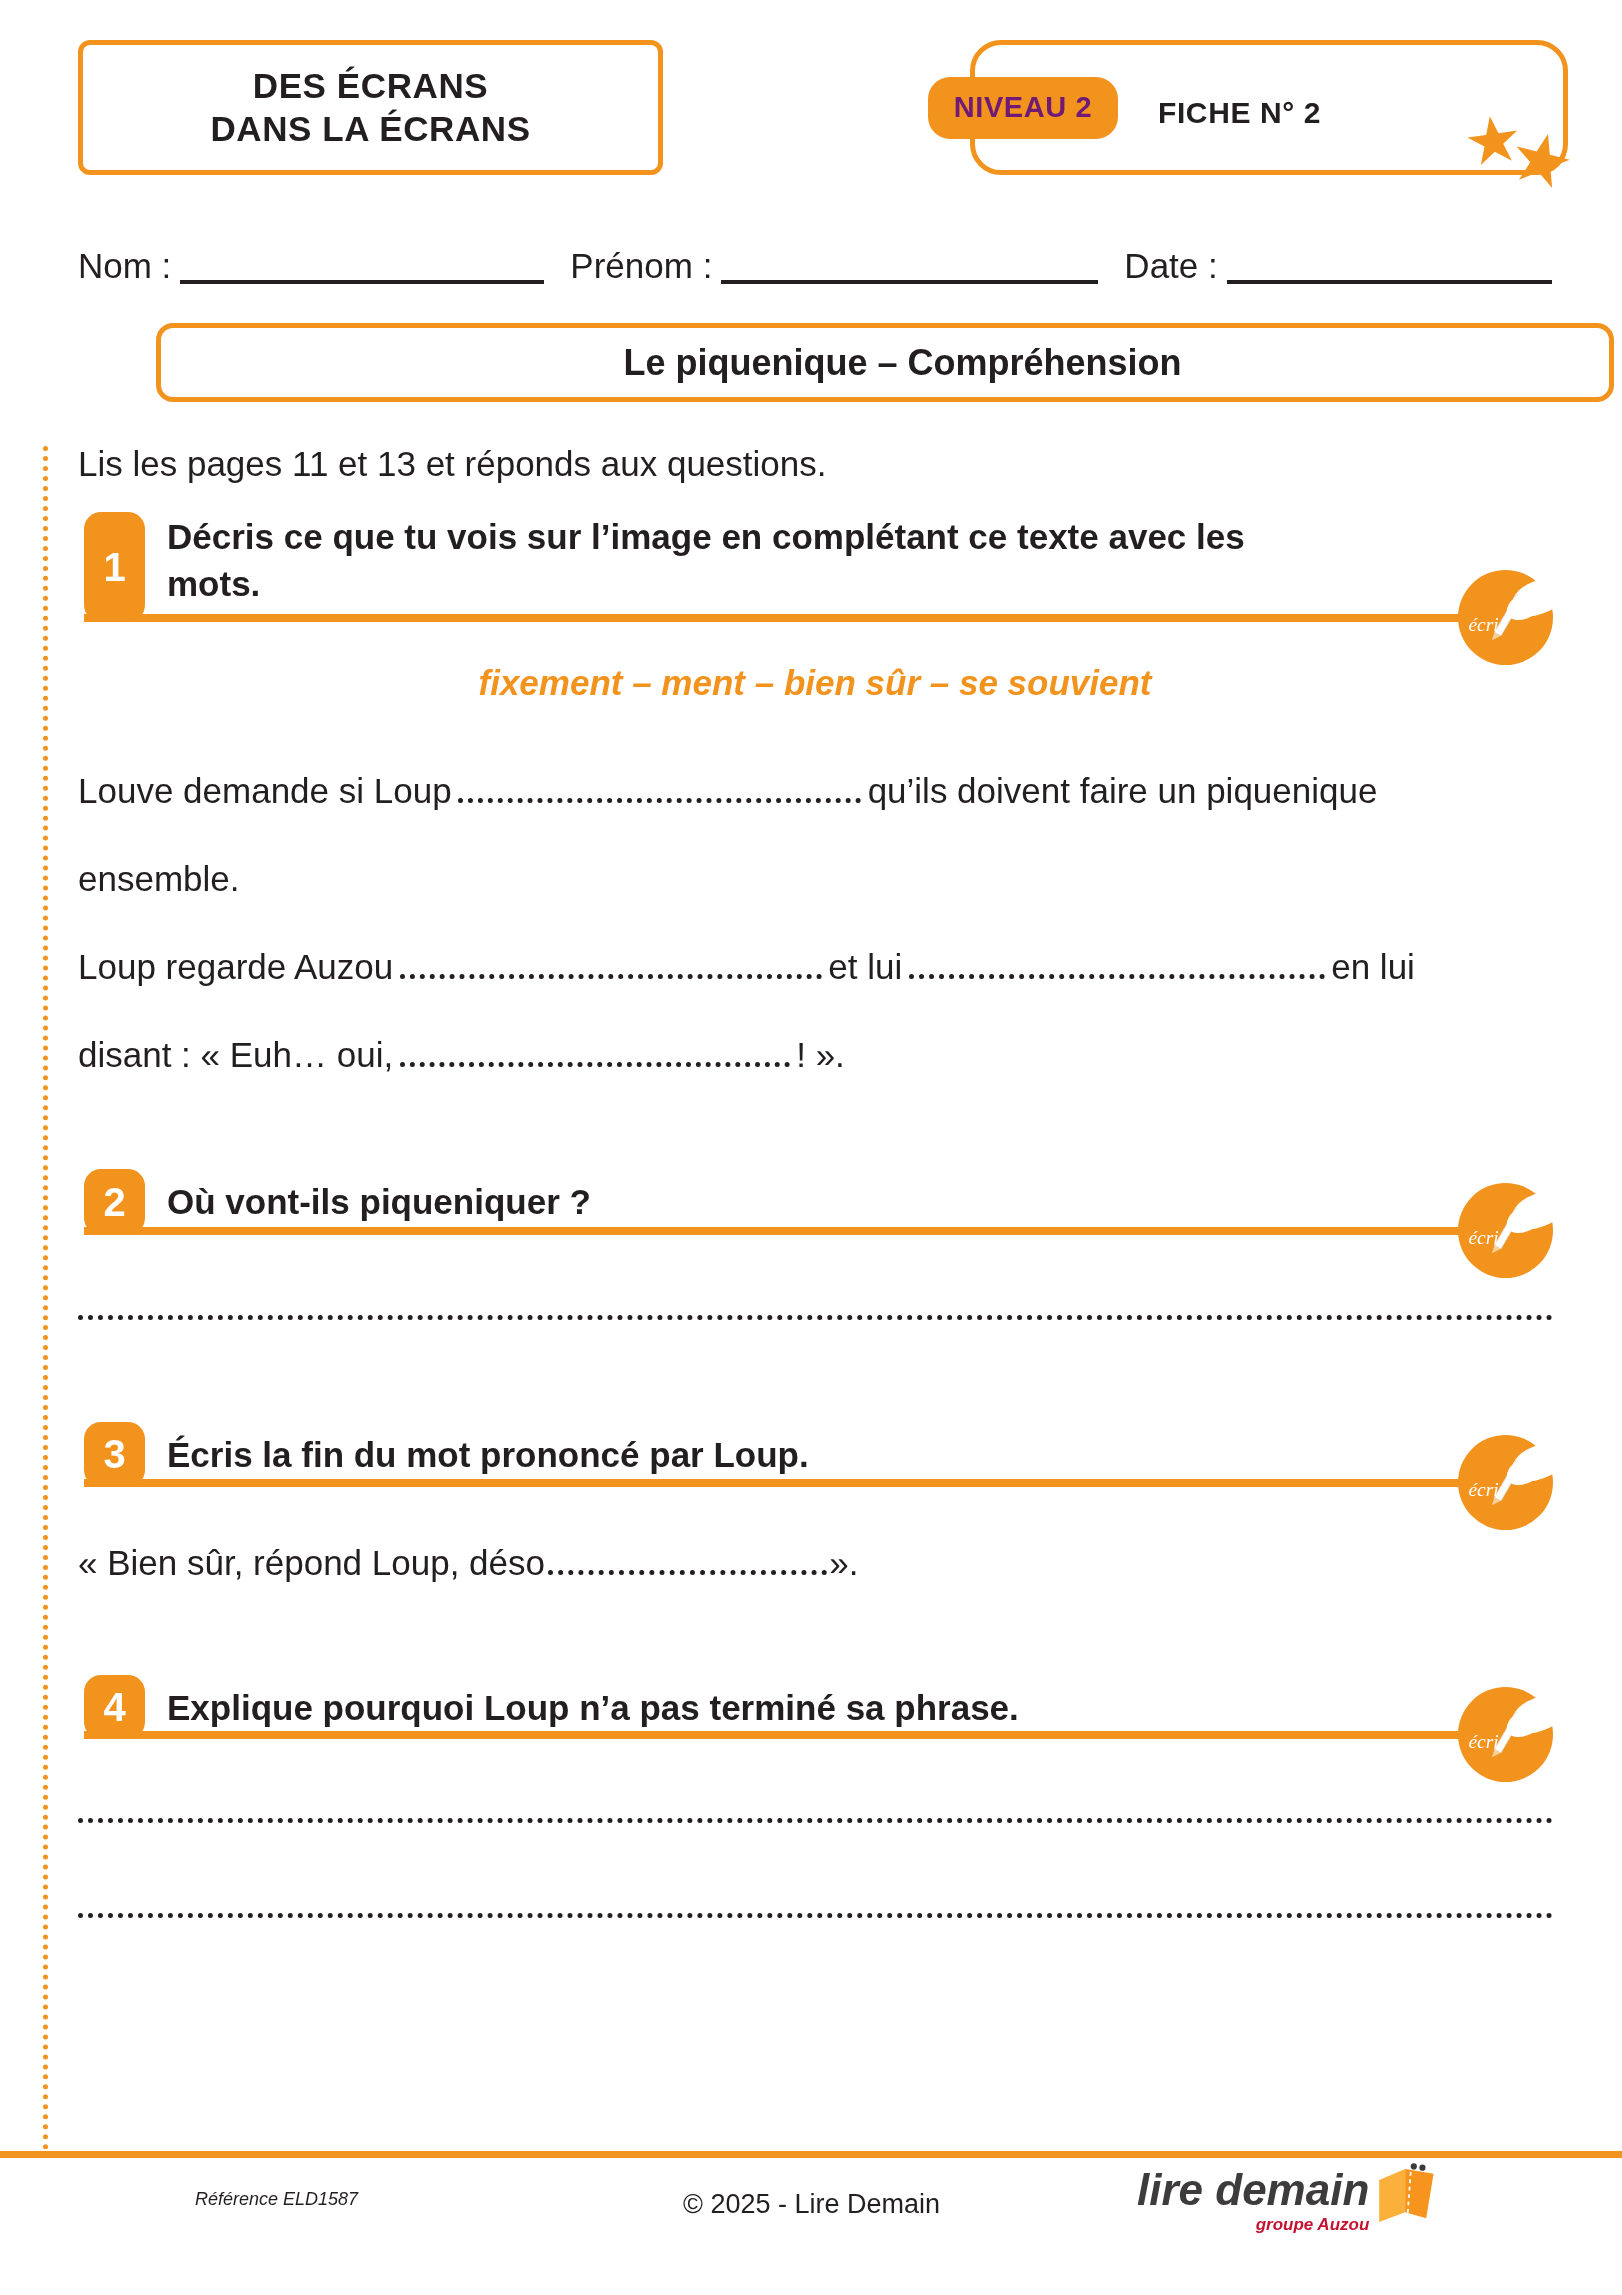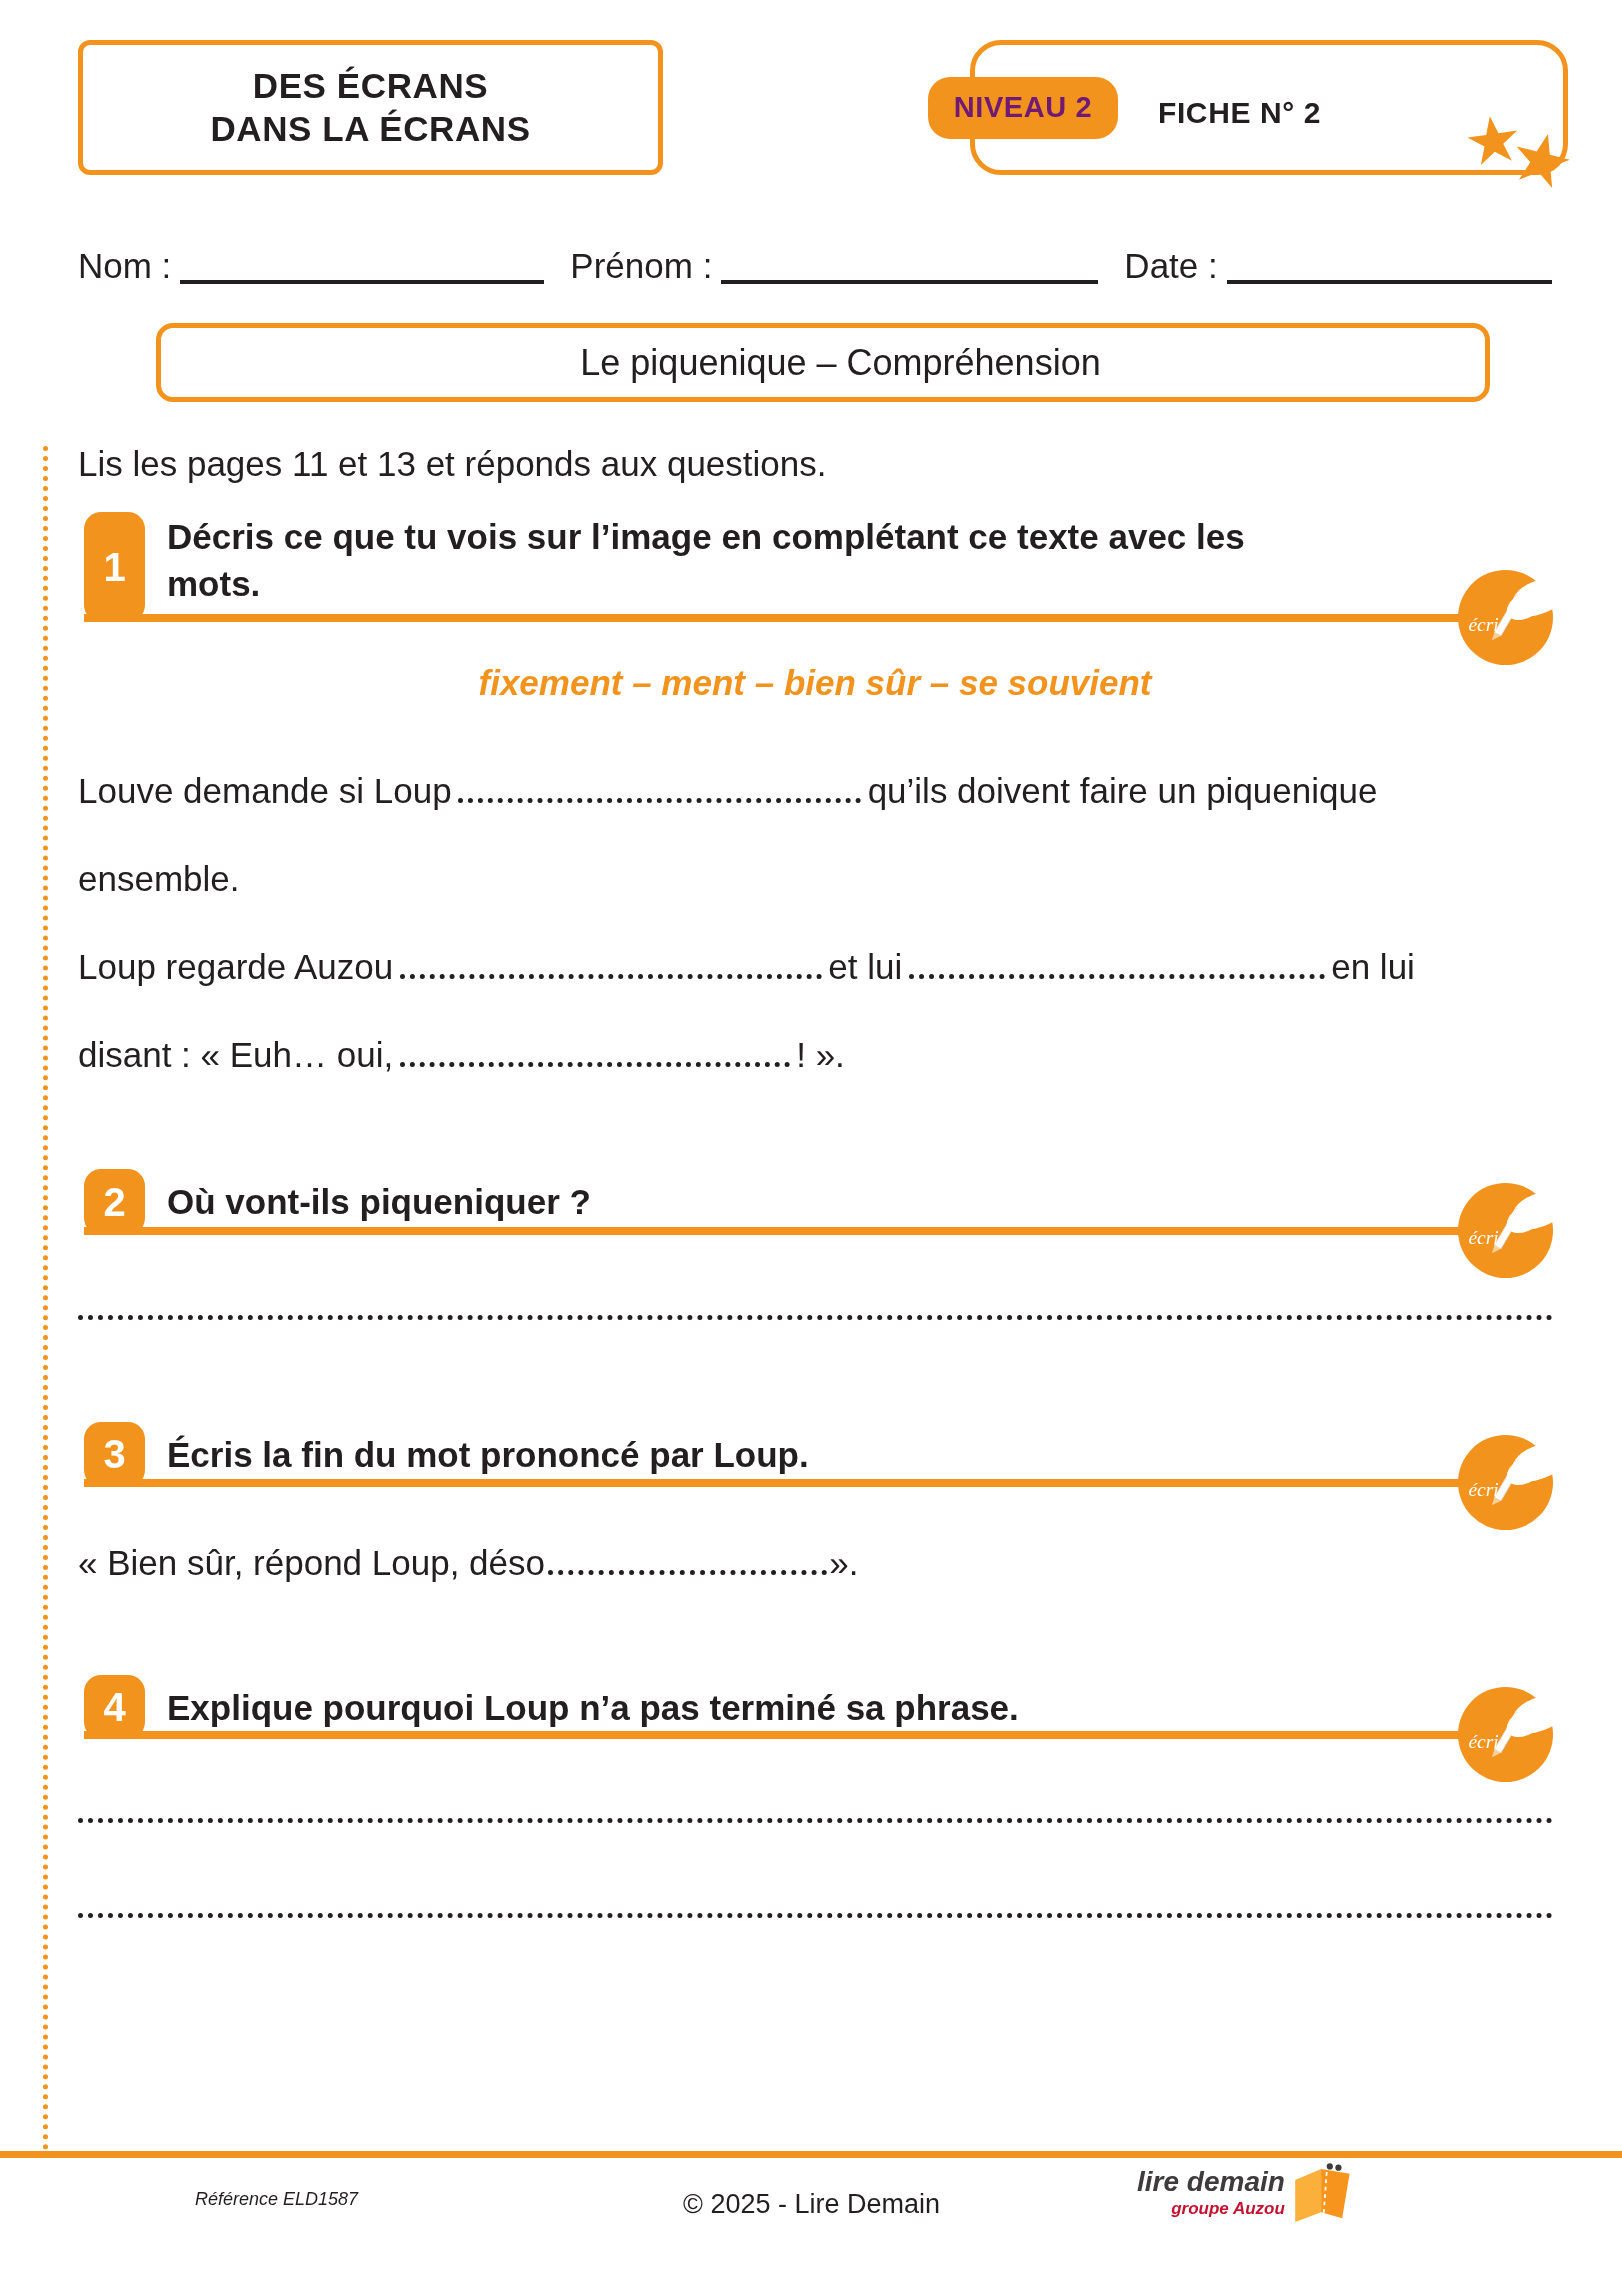--- a/index.html
+++ b/index.html
@@ -35,24 +35,24 @@
     display:flex;align-items:flex-end;font-size:35px;
   }
   .identity .lbl{white-space:nowrap;line-height:1;padding-bottom:1.3px;}
   .blank{border-bottom:4.5px solid #231F20;height:26px;}
   .blank.nom{width:364px;margin-right:26px;}
   .blank.prenom{width:377px;margin-right:26px;}
   .blank.date{flex:1;}
   .identity .lbl{margin-right:9px;}
   
   .worksheet-title-box{
-    position:absolute;left:156px;top:323px;width:1334px;height:79px;box-sizing:border-box;
+    position:absolute;left:156px;top:323px;width:1458px;height:79px;box-sizing:border-box;
     border:5.2px solid #F2931E;border-radius:17px;
     display:flex;align-items:center;justify-content:center;
-    font-size:36px;font-weight:normal;padding-left:35px;
+    font-size:36px;font-weight:bold;padding-left:35px;
   }
   
   .left-dashes{position:absolute;left:43px;top:446px;height:1705px;width:0;border-left:5.8px dotted #F2931E;}
   
   .instruction{position:absolute;left:78px;top:443px;font-size:35px;line-height:42px;}
   
   .qhead{position:absolute;left:84px;width:1469px;}
   .qhead .qrule{position:absolute;left:0;right:51px;bottom:0;height:8.4px;background:#F2931E;}
   .qbadge{
     position:absolute;left:0;top:0;bottom:0;width:61px;background:#F2931E;border-radius:17px;
@@ -85,21 +85,21 @@
   .a-q2{top:1315px;}
   .a-q4a{top:1818px;}
   .a-q4b{top:1913px;}
   
   .q3-sentence{position:absolute;left:78px;top:1540px;font-size:35px;line-height:45px;}
   
   .footer-rule{position:absolute;left:0;right:0;top:2151px;height:7.1px;background:#F2931E;}
   .footer-ref{position:absolute;left:195px;top:2189px;font-size:18px;font-style:italic;}
   .footer-copy{position:absolute;left:0;right:0;top:2189px;text-align:center;font-size:27px;}
   .logo{position:absolute;left:1137px;top:2168px;display:flex;align-items:flex-start;}
-  .logo-text{font-size:28px;font-weight:bold;font-style:italic;color:#3D3B3C;line-height:1;}
+  .logo-text{font-size:44px;font-weight:bold;font-style:italic;color:#3D3B3C;line-height:1;}
   .logo-sub{font-size:17px;font-weight:bold;font-style:italic;color:#C41230;text-align:right;margin-top:2.6px;}
   .logo-book{width:68px;height:71px;margin-left:3.9px;margin-top:-7.8px;}
 </style>
 </head>
 <body>
 
 <div class="page">
 
   <div class="book-title-box">
     <div class="book-title-line">DES ÉCRANS</div>

